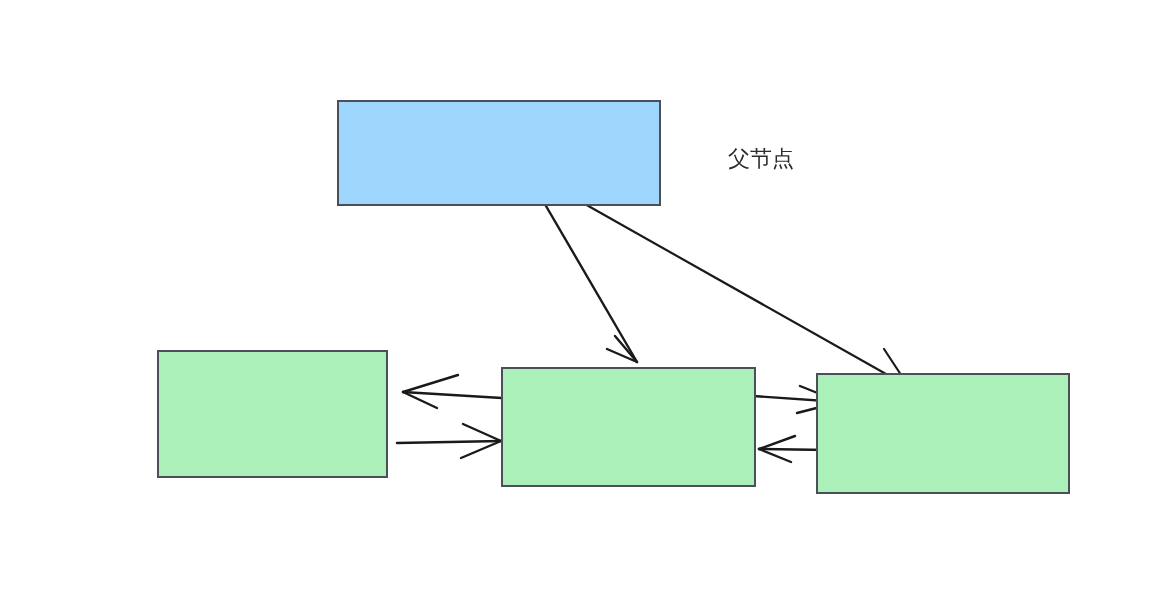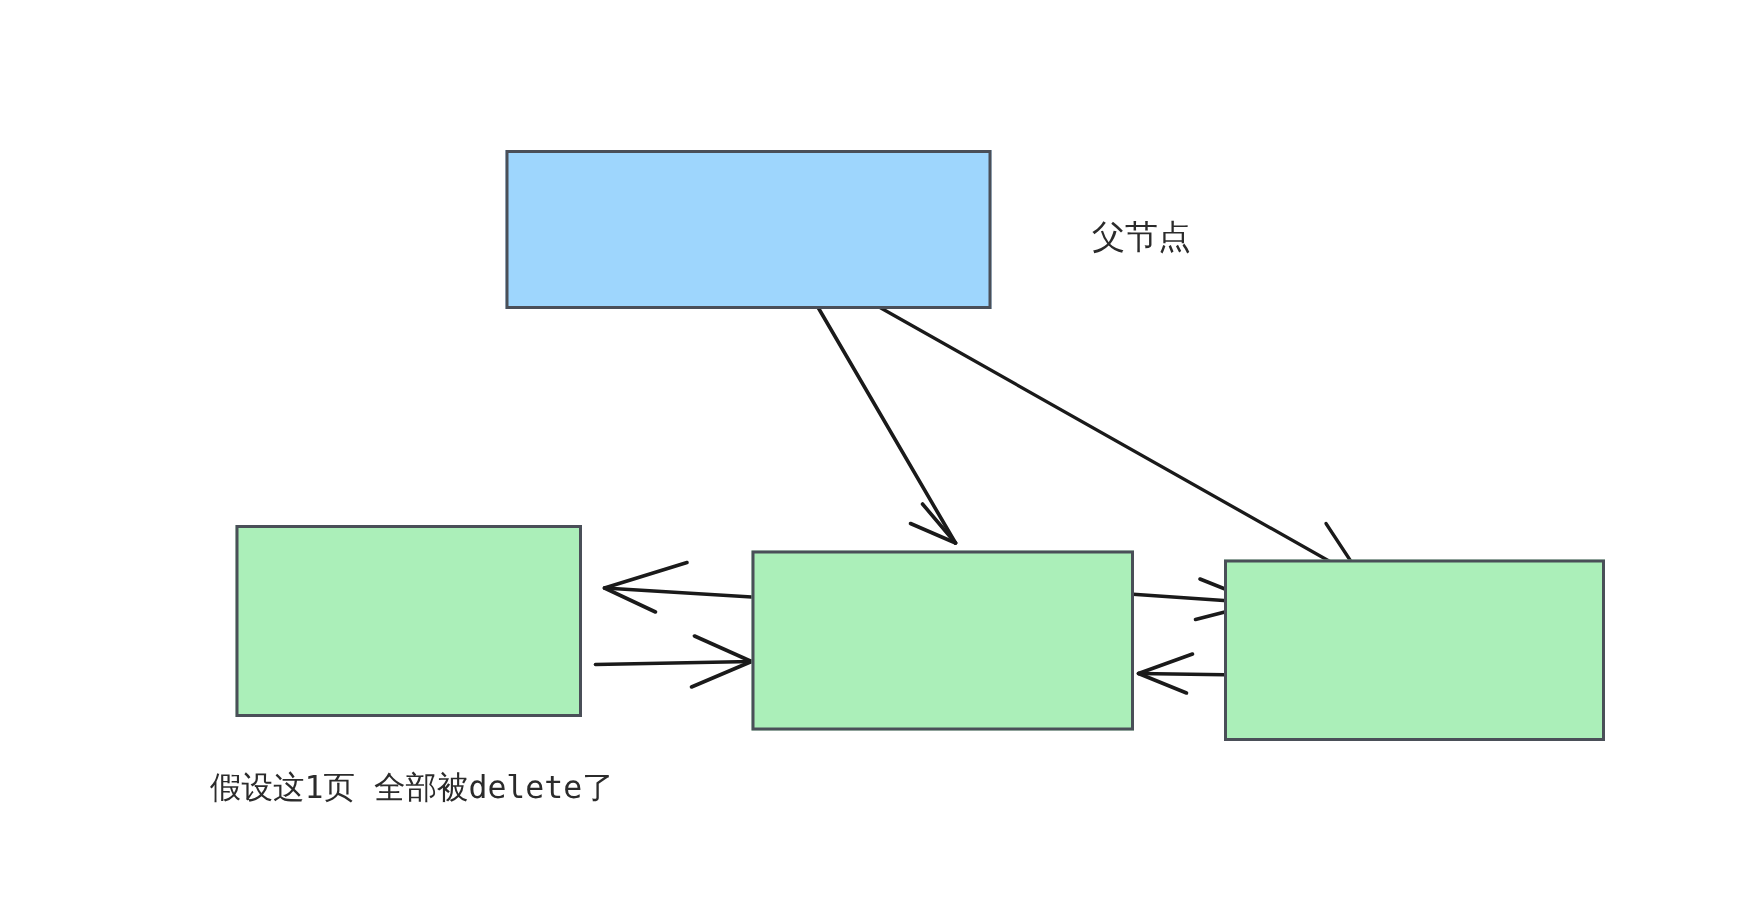--- a/index.html
+++ b/index.html
@@ -128,15 +128,14 @@
   <div class="node-box" id="parent-node-box"></div>
 
   <div class="node-box" id="child-node-left"></div>
 
   <div class="node-box" id="child-node-middle"></div>
 
   <div class="node-box" id="child-node-right"></div>
 
   <div class="diagram-label" id="parent-node-label">父节点</div>
 
-  <div class="diagram-label" id="delete-note-label">假设这1页 全部被delete了</div>
 
 </div>
 
 </body></html>

